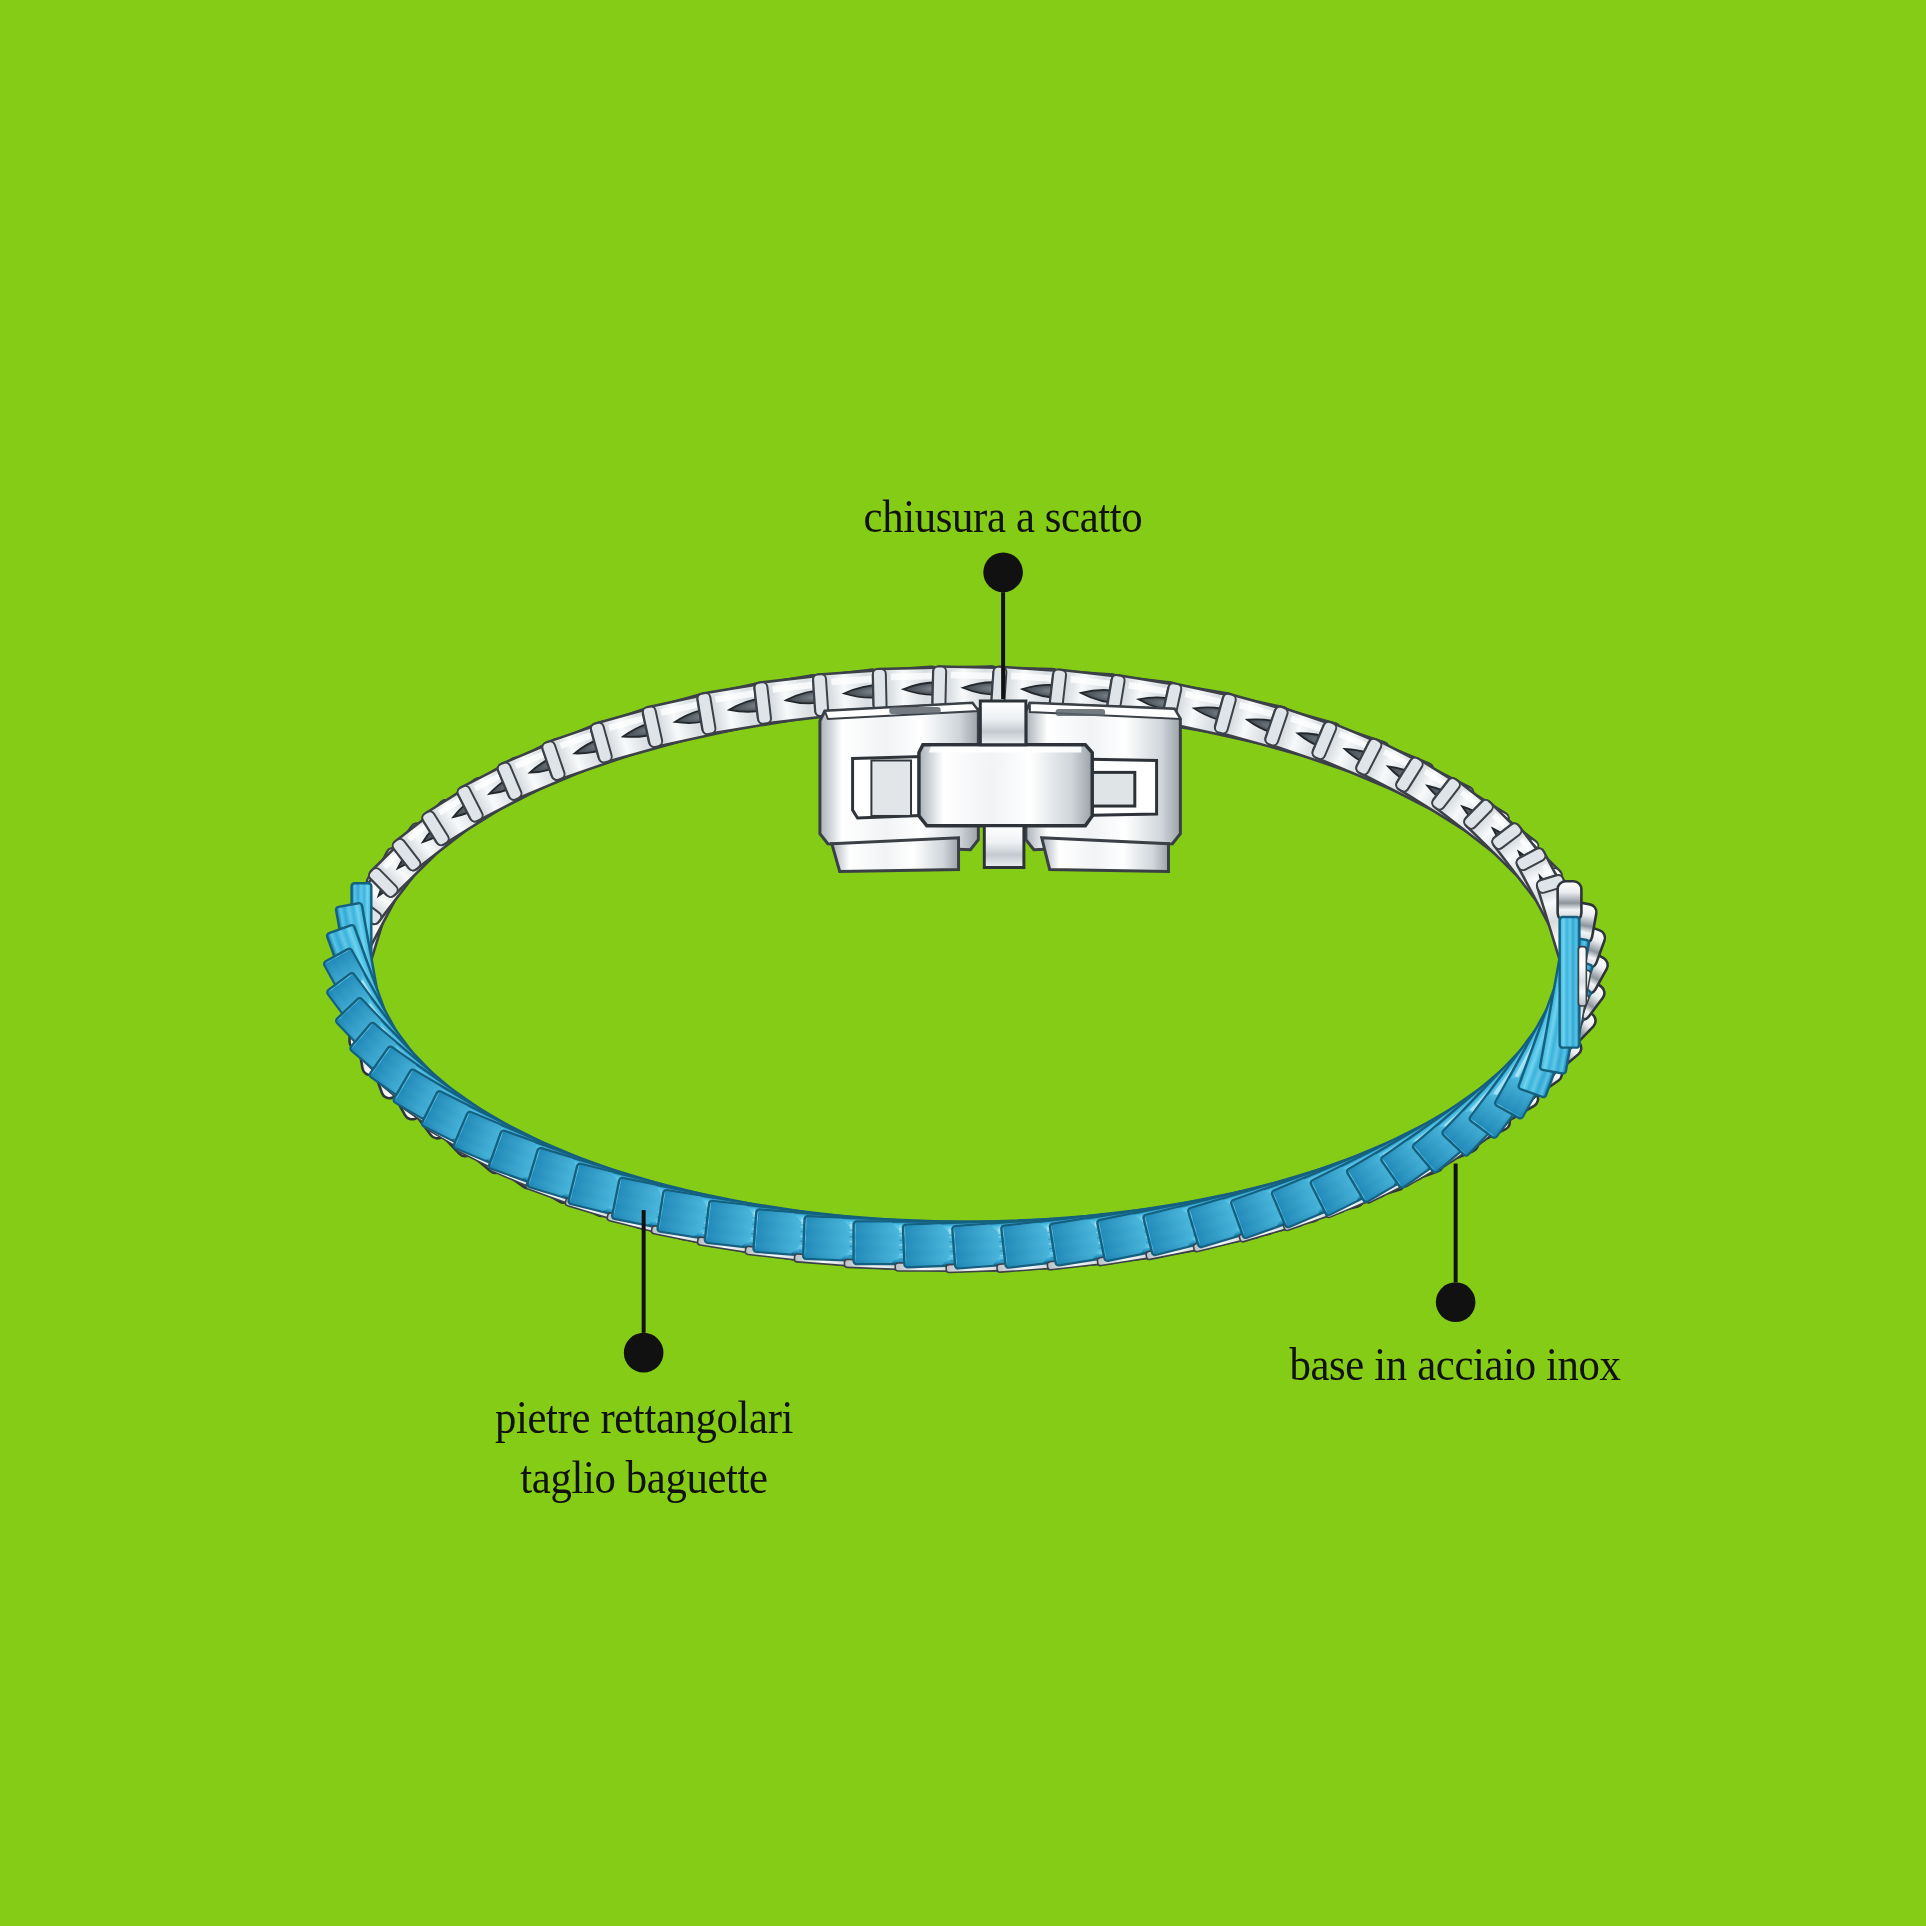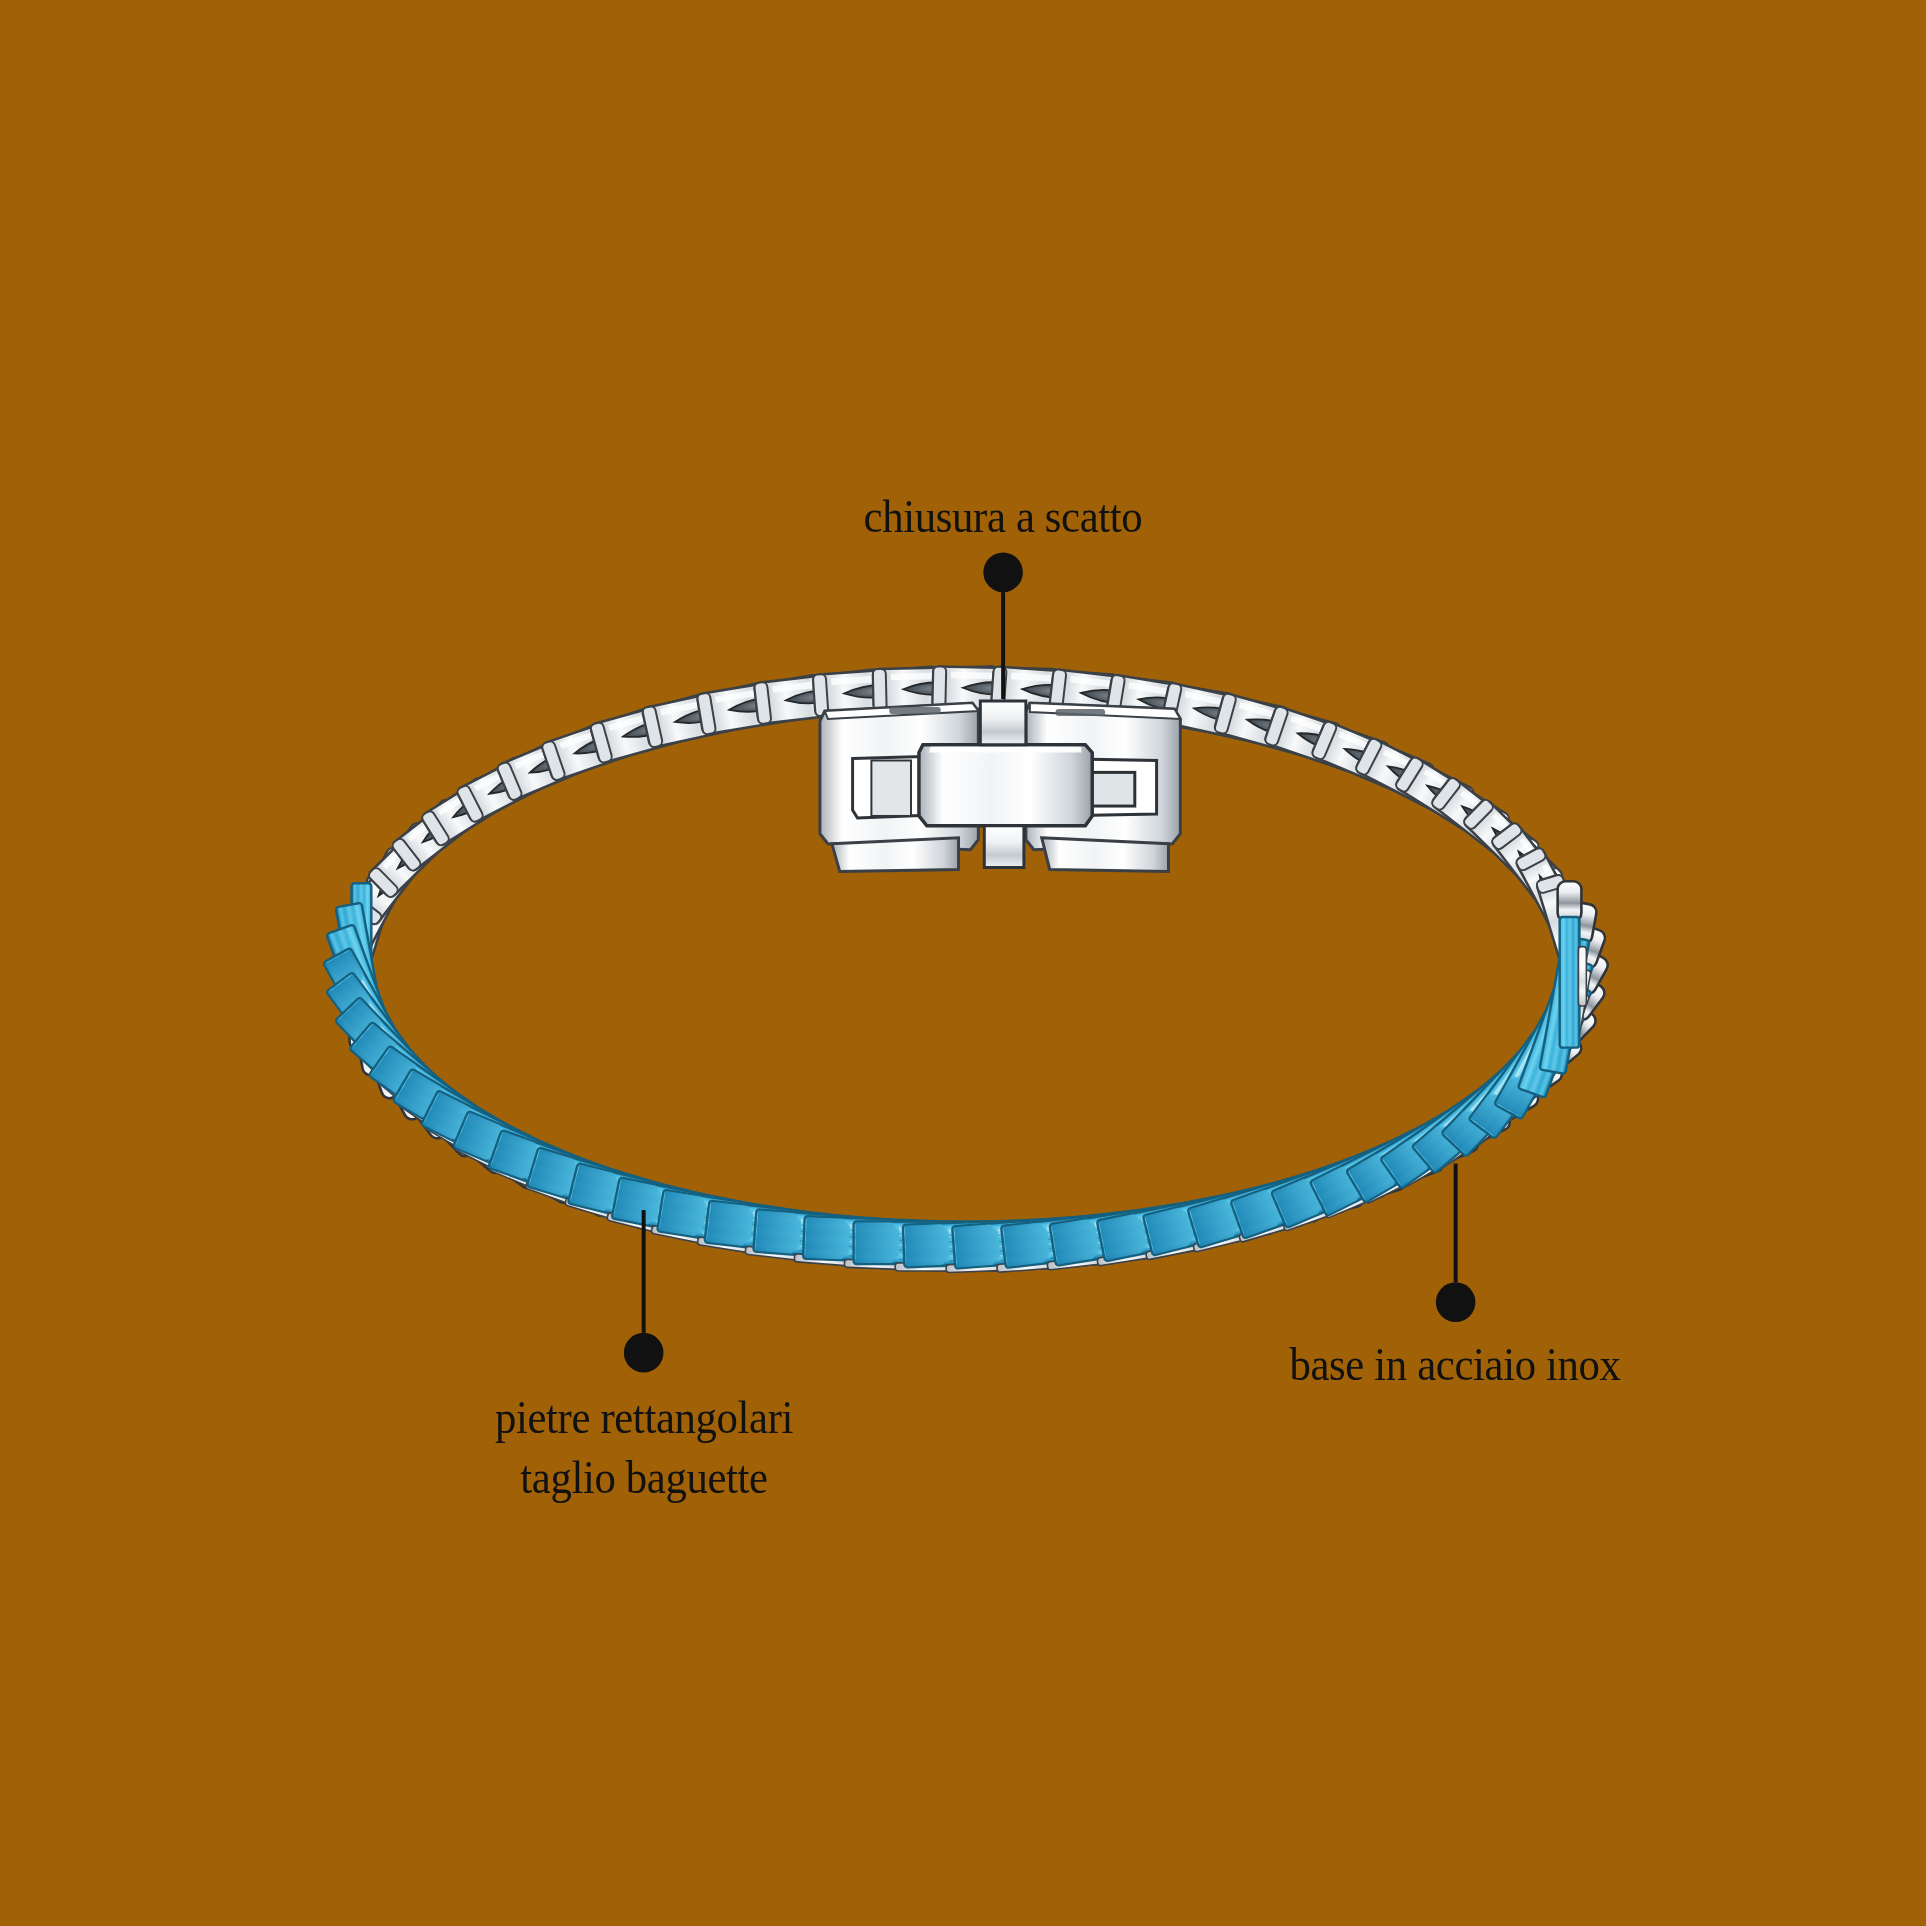--- a/index.html
+++ b/index.html
@@ -5,21 +5,21 @@
 <style>
   html, body {
     margin: 0;
     padding: 0;
     background: #ffffff;
   }
   #canvas {
     position: relative;
     width: 1927px;
     height: 1927px;
-    background: #a16207;
+    background: #84cc16;
     overflow: hidden;
     font-family: "Liberation Serif", "DejaVu Serif", serif;
   }
   .callout-label {
     position: absolute;
     color: #111111;
     font-family: "Liberation Serif", "DejaVu Serif", serif;
     font-size: 46px;
     line-height: 1.30;
     letter-spacing: -0.4px;

